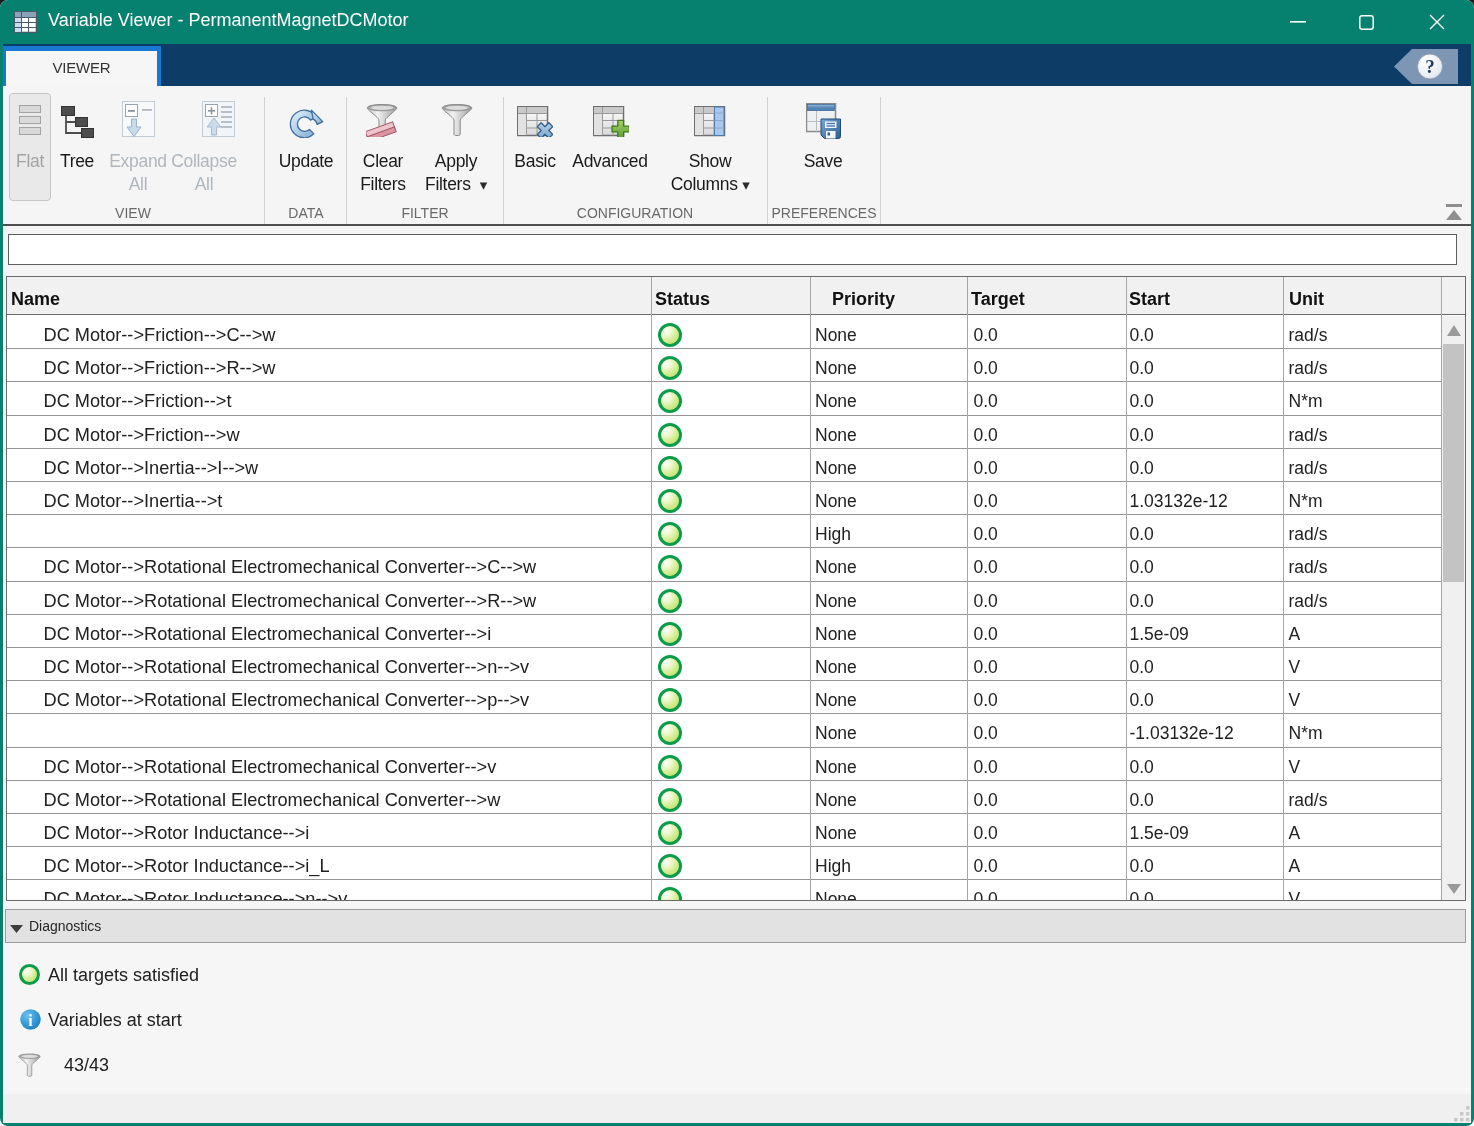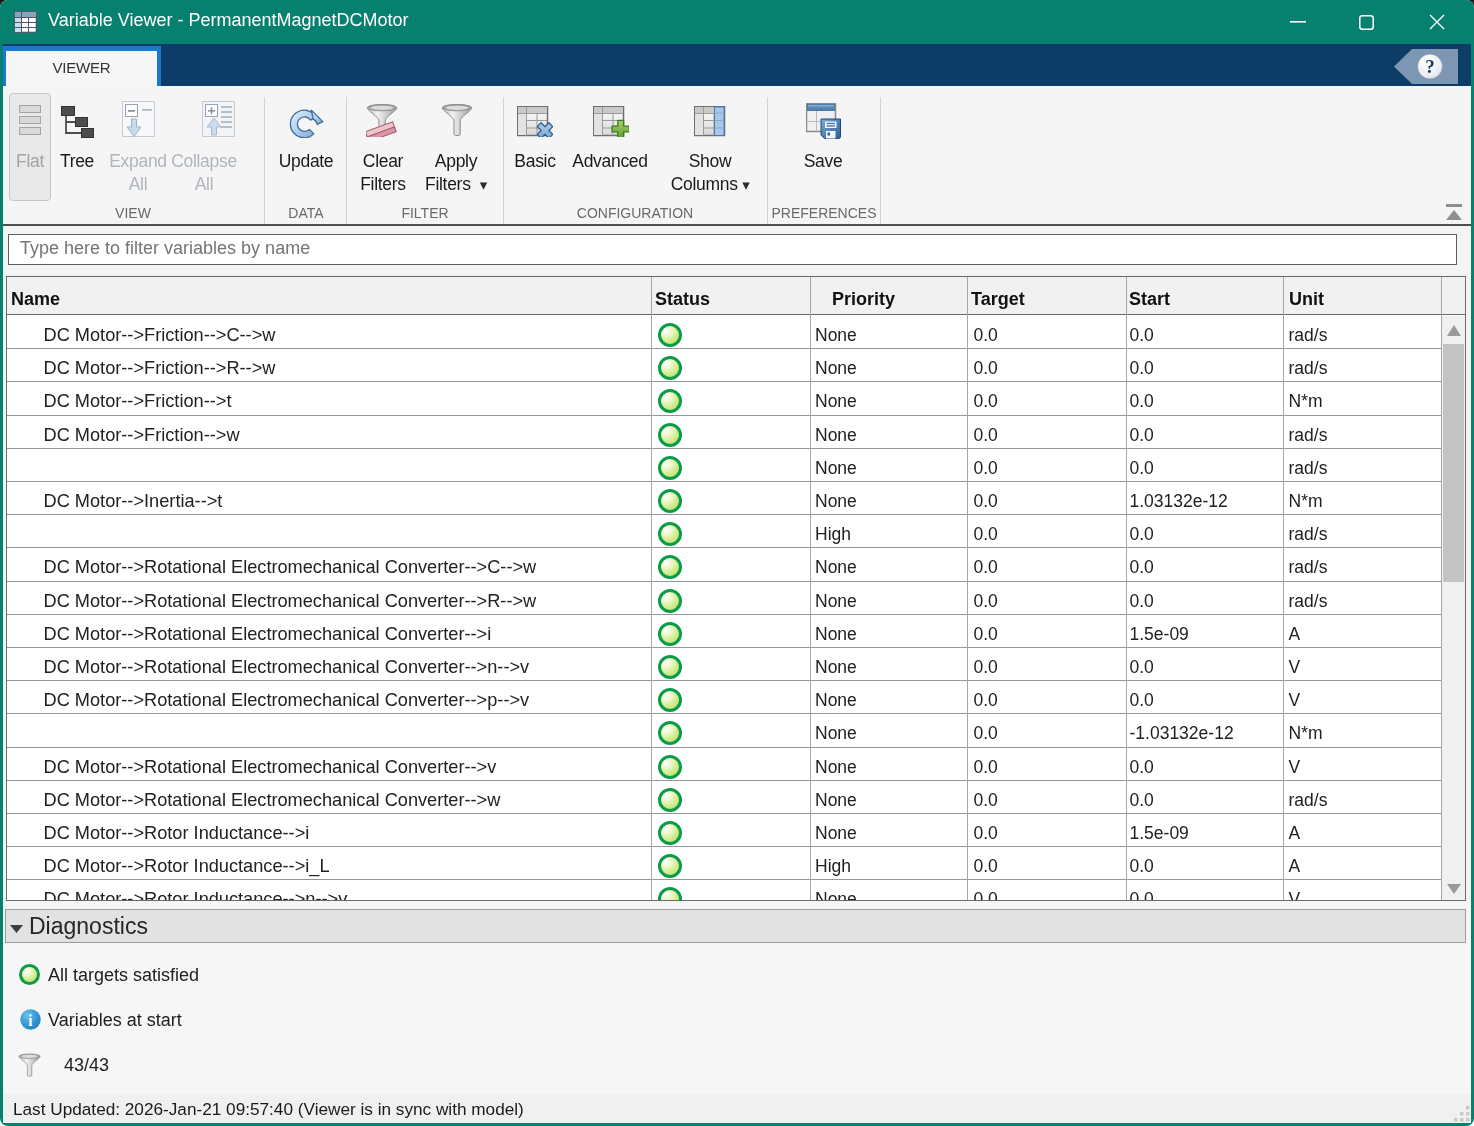--- a/index.html
+++ b/index.html
@@ -30,21 +30,21 @@
   .hcell { top:3px; height:39px; line-height:39px; font-weight:bold; font-size:18px; color:#111; }
   .col { top:0; width:1px; height:623px; background:#a6a6a6; }
   .row { left:0; width:1434px; height:33.2px; border-bottom:1px solid #959595; background:#fff; }
   .rname { left:36.5px; font-size:18.2px; color:#212121; line-height:38px; white-space:nowrap; }
   .rcell { font-size:17.5px; color:#212121; line-height:38px; white-space:nowrap; }
   .gcircle { width:24px; height:24px; border-radius:50%; border:3.5px solid #0b9c49; background:radial-gradient(circle at 30% 25%, #ffffff 0%, #eef8cc 28%, #d3ec90 58%, #b9de60 95%); }
   #sbtrack { left:1434px; top:39px; width:25px; height:584px; background:#f0f0f0; border-left:1px solid #a6a6a6; }
   #sbthumb { left:1436px; top:67px; width:21px; height:238px; background:#c3c3c3; }
   #panelbg { left:3px; top:901px; width:1468px; height:193px; background:#f6f6f6; }
   #diagbar { left:5px; top:909px; width:1461px; height:34px; background:#e2e2e2; border:1px solid #9c9c9c; }
-  #diagtext { left:29px; top:909px; height:34px; line-height:34px; font-size:23px; color:#262626; }
+  #diagtext { left:29px; top:909px; height:34px; line-height:34px; font-size:14px; color:#262626; }
   .diagitemtext { font-size:18px; color:#212121; }
   #statusbar { left:3px; top:1094px; width:1468px; height:29px; background:#f0f0f0; }
   #statustext { left:13px; top:1094px; height:29px; line-height:30px; font-size:17.2px; color:#1a1a1a; }
   #bleft { left:0; top:44px; width:3px; height:1082px; background:#06816f; }
   #bright { left:1471px; top:44px; width:3px; height:1082px; background:#06816f; }
   #bbottom { left:0; top:1123px; width:1474px; height:3px; background:#06816f; border-radius:0 0 8px 8px; }
 </style>
 </head>
 <body>
 <div class="abs" id="topdark"></div>
@@ -249,21 +249,20 @@
   <div class="abs grouplabel" style="left:221px;top:205px;width:170px">DATA</div>
   <div class="abs grouplabel" style="left:340px;top:205px;width:170px">FILTER</div>
   <div class="abs grouplabel" style="left:550px;top:205px;width:170px">CONFIGURATION</div>
   <div class="abs grouplabel" style="left:739px;top:205px;width:170px">PREFERENCES</div>
   <div class="abs vsep" style="left:264px"></div>
   <div class="abs vsep" style="left:346px"></div>
   <div class="abs vsep" style="left:503px"></div>
   <div class="abs vsep" style="left:767px"></div>
   <div class="abs vsep" style="left:880px"></div>
   <div class="abs" id="filterinput"></div>
-  <div class="abs" id="filterph">Type here to filter variables by name</div>
   <div class="abs" id="tablewrap">
     <div class="abs" id="thead"></div>
     <div class="abs hcell" style="left:4px">Name</div>
     <div class="abs hcell" style="left:648px">Status</div>
     <div class="abs hcell" style="left:825px">Priority</div>
     <div class="abs hcell" style="left:964px">Target</div>
     <div class="abs hcell" style="left:1122px">Start</div>
     <div class="abs hcell" style="left:1282px">Unit</div>
     <div class="abs row" style="top:39.0px"></div>
     <div class="abs rname" style="top:39.0px">DC Motor--&gt;Friction--&gt;C--&gt;w</div>
@@ -287,20 +286,21 @@
     <div class="abs rcell" style="left:1122.5px;top:105.4px">0.0</div>
     <div class="abs rcell" style="left:1281.5px;top:105.4px">N*m</div>
     <div class="abs row" style="top:138.6px"></div>
     <div class="abs rname" style="top:138.6px">DC Motor--&gt;Friction--&gt;w</div>
     <div class="abs gcircle" style="left:651px;top:145.6px"></div>
     <div class="abs rcell" style="left:808.0px;top:138.6px">None</div>
     <div class="abs rcell" style="left:966.5px;top:138.6px">0.0</div>
     <div class="abs rcell" style="left:1122.5px;top:138.6px">0.0</div>
     <div class="abs rcell" style="left:1281.5px;top:138.6px">rad/s</div>
     <div class="abs row" style="top:171.8px"></div>
+    <div class="abs rname" style="top:171.8px">DC Motor--&gt;Inertia--&gt;I--&gt;w</div>
     <div class="abs gcircle" style="left:651px;top:178.8px"></div>
     <div class="abs rcell" style="left:808.0px;top:171.8px">None</div>
     <div class="abs rcell" style="left:966.5px;top:171.8px">0.0</div>
     <div class="abs rcell" style="left:1122.5px;top:171.8px">0.0</div>
     <div class="abs rcell" style="left:1281.5px;top:171.8px">rad/s</div>
     <div class="abs row" style="top:205.0px"></div>
     <div class="abs rname" style="top:205.0px">DC Motor--&gt;Inertia--&gt;t</div>
     <div class="abs gcircle" style="left:651px;top:212.0px"></div>
     <div class="abs rcell" style="left:808.0px;top:205.0px">None</div>
     <div class="abs rcell" style="left:966.5px;top:205.0px">0.0</div>
@@ -430,21 +430,20 @@
           <stop offset="0.35" stop-color="#f2f2f2"></stop>
           <stop offset="1" stop-color="#9f9f9f"></stop>
         </linearGradient>
       </defs>
 <path d="M1.2 4 C1.2 1.8 8 0.5 16 0.5 C24 0.5 30.8 1.8 30.8 4 C30.8 5.5 25.5 9.2 20.8 13.7 C19.8 14.7 19.2 15.6 19.2 17 L19.2 30 C19.2 31 18.4 31.5 16 31.5 C13.6 31.5 13 31 13 30 L13 17 C13 15.6 12.4 14.7 11.4 13.7 C6.7 9.2 1.2 5.5 1.2 4 Z" fill="url(#fgd)" stroke="#8a8a8a"></path>
 <ellipse cx="16" cy="3.8" rx="13.8" ry="3" fill="#ababab" stroke="#8a8a8a" stroke-width="0.8"></ellipse>
 <ellipse cx="16" cy="3.8" rx="11.2" ry="2.1" fill="#dcdcdc"></ellipse>
 </svg>
 <div class="abs diagitemtext" style="left:64px;top:1055px">43/43</div>
   <div class="abs" id="statusbar"></div>
-  <div class="abs" id="statustext">Last Updated: 2026-Jan-21 09:57:40 (Viewer is in sync with model)</div>
   <svg class="abs" style="left:1454px;top:1106px" width="17" height="17">
       <rect x="12" y="0" width="3.5" height="3.5" fill="#c9c9c9"></rect>
       <rect x="6" y="6" width="3.5" height="3.5" fill="#c9c9c9"></rect>
       <rect x="12" y="6" width="3.5" height="3.5" fill="#c9c9c9"></rect>
       <rect x="0" y="12" width="3.5" height="3.5" fill="#c9c9c9"></rect>
       <rect x="6" y="12" width="3.5" height="3.5" fill="#c9c9c9"></rect>
       <rect x="12" y="12" width="3.5" height="3.5" fill="#c9c9c9"></rect>
     </svg>
   <div class="abs" id="bleft"></div>
   <div class="abs" id="bright"></div>

